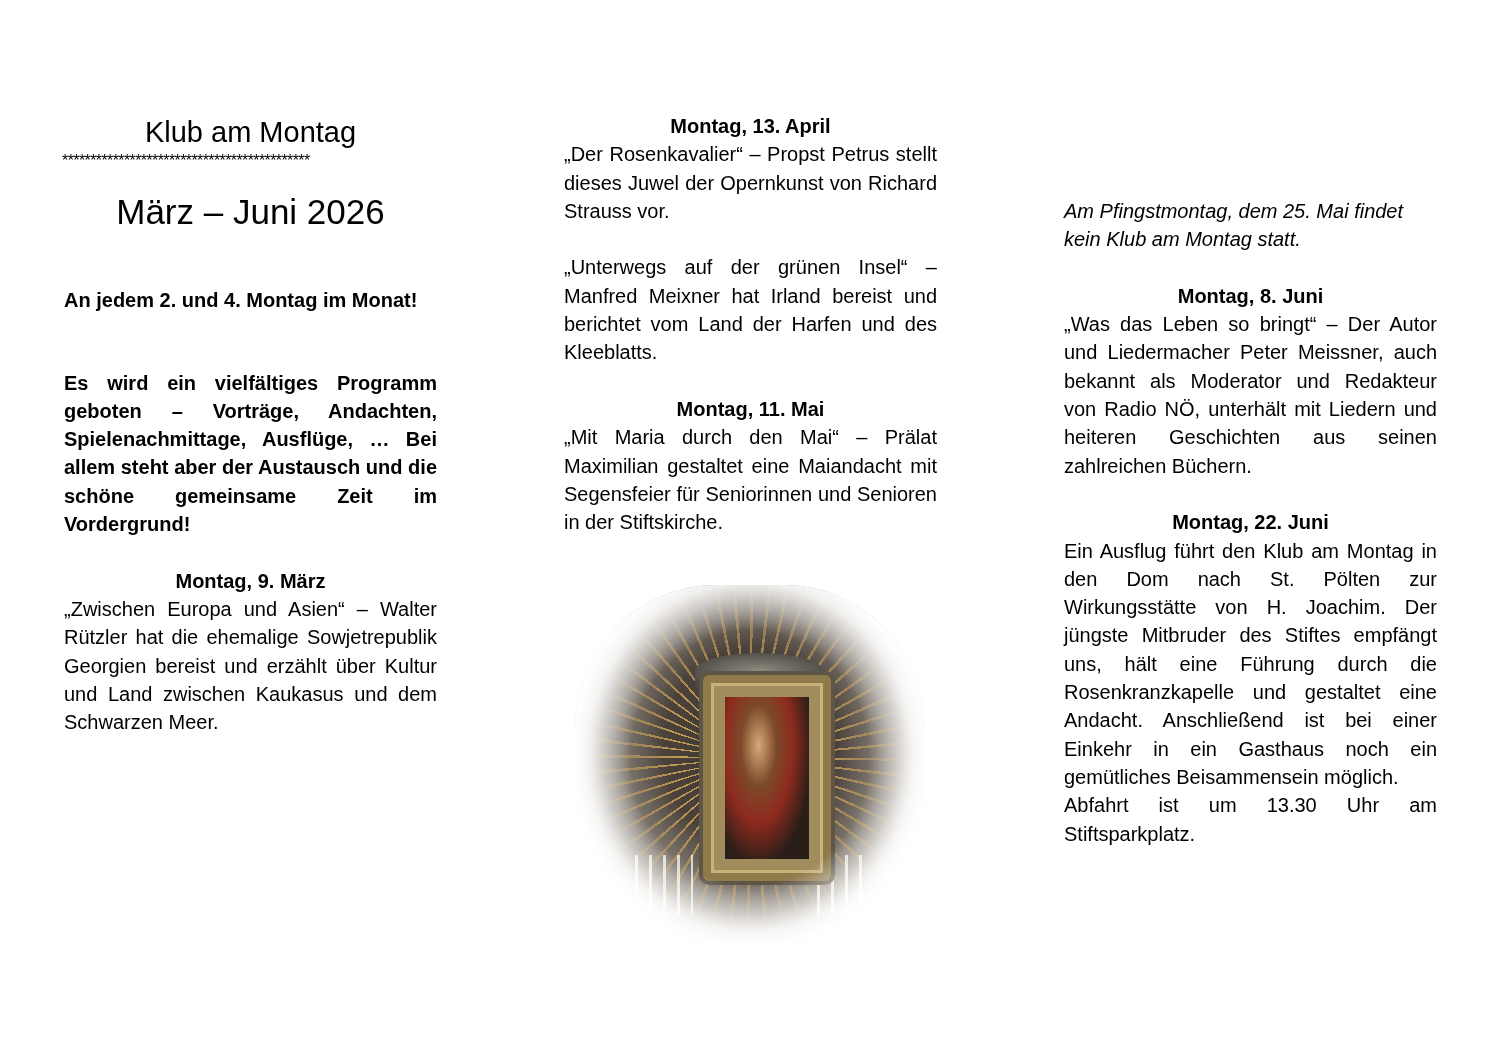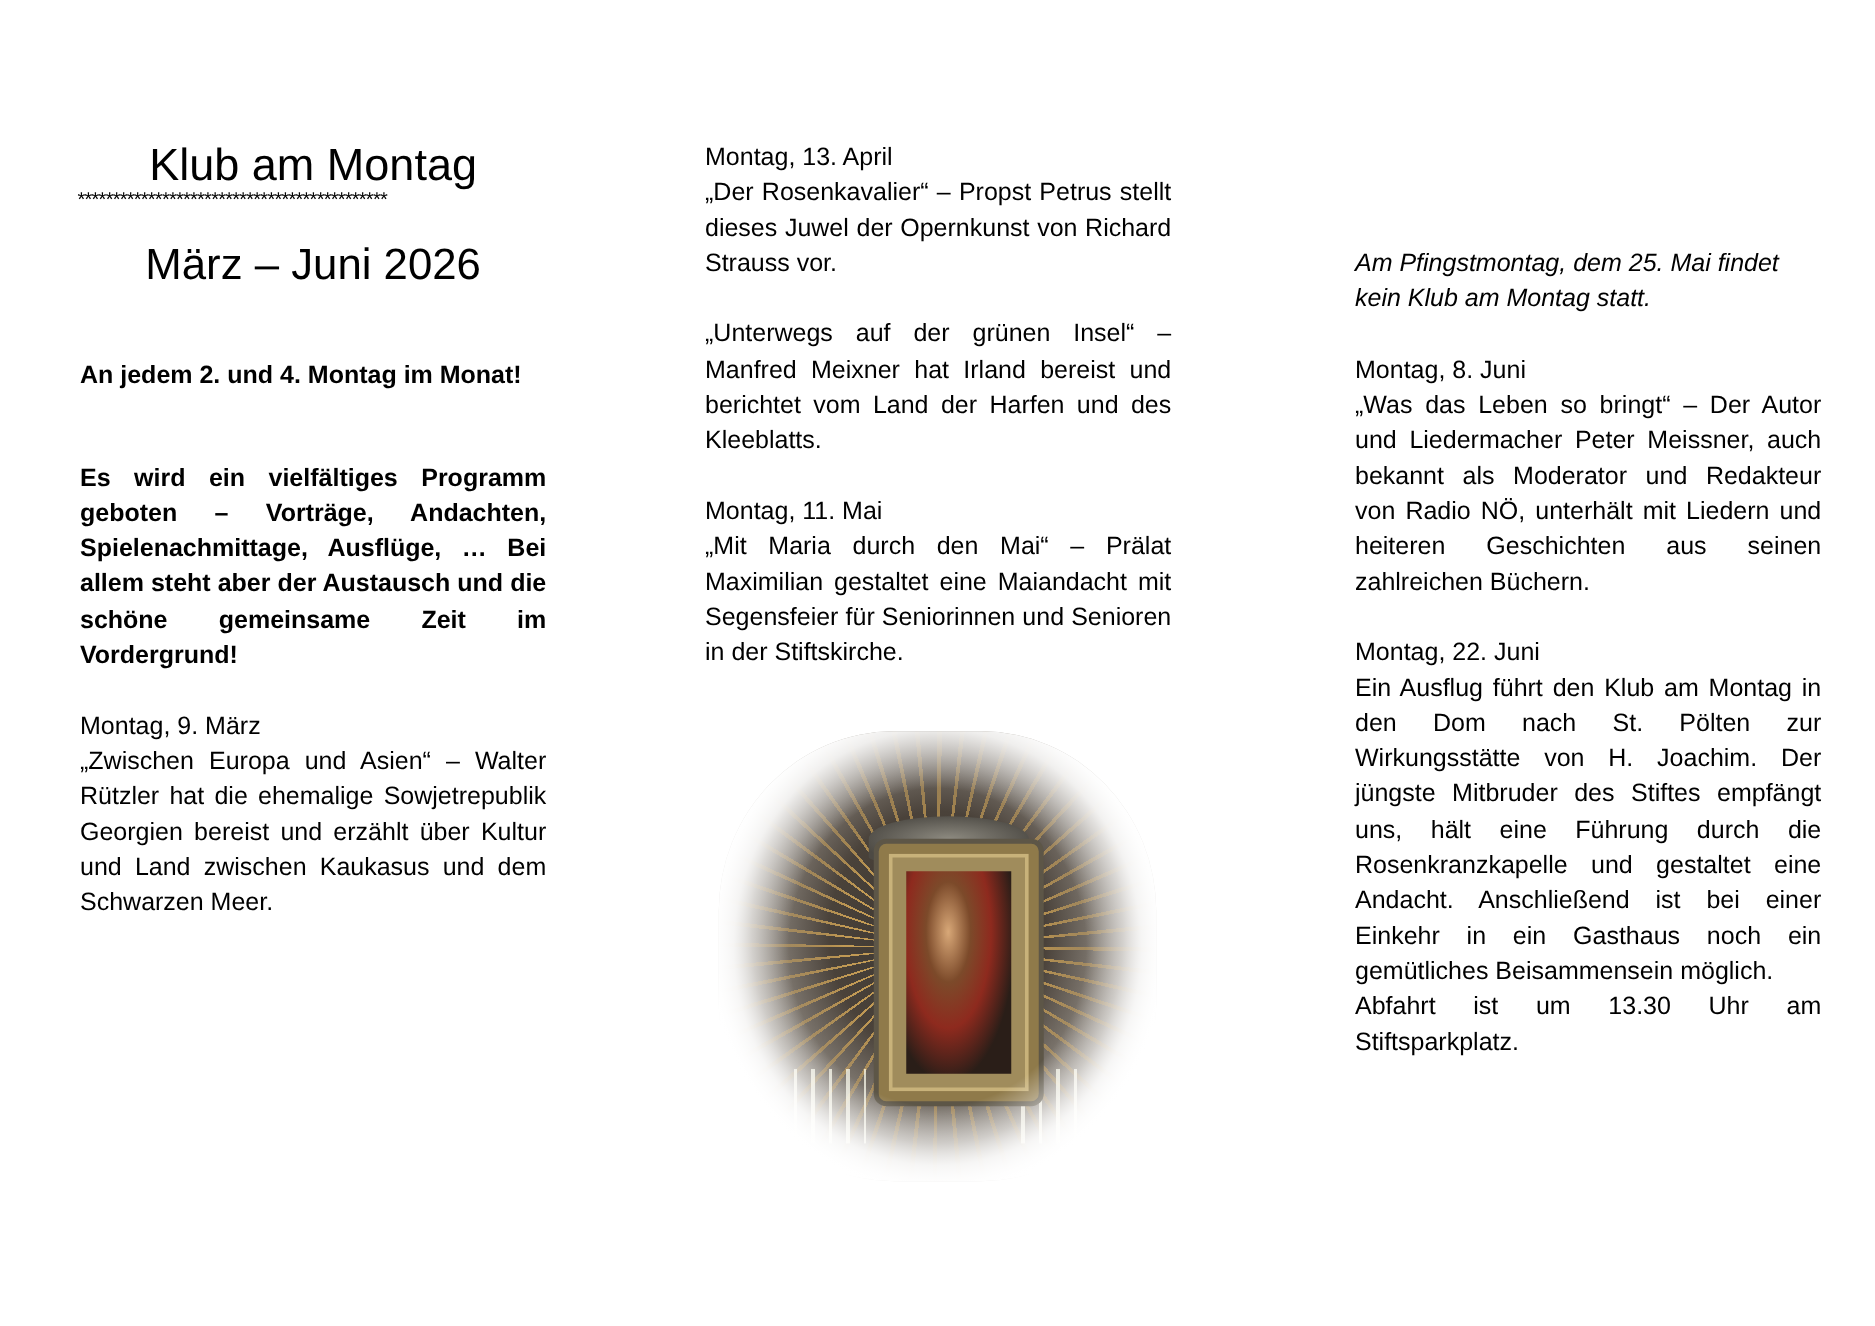--- a/index.html
+++ b/index.html
@@ -1,29 +1,29 @@
 <!DOCTYPE html>
 <html><head>
 <meta charset="utf-8">
 <style>
   html, body { margin: 0; padding: 0; background: #ffffff; }
   body { width: 1500px; height: 1061px; position: relative; overflow: hidden;
          font-family: "Liberation Sans", sans-serif; color: #000; }
   .col { position: absolute; width: 373px; font-size: 20px; line-height: 28.3px; }
   #col1 { left: 64px; top: 112px; }
   #col2 { left: 564px; top: 112px; }
-  #col3 { left: 1064px; top: 197px; margin-left: 20px; }
-  .title { text-align: center; font-size: 36px; line-height: 40px; margin: 0; font-weight: normal; }
+  #col3 { left: 1064px; top: 197px; }
+  .title { text-align: center; font-size: 29px; line-height: 40px; margin: 0; font-weight: normal; }
   .stars { font-size: 16px; line-height: 18px; letter-spacing: -0.6px; white-space: nowrap; overflow: hidden; width: 360px; margin: 0 0 0 -2px; }
   .subtitle { text-align: center; font-size: 35px; line-height: 36px; margin: 24px 0 0 0; font-weight: normal; }
   .bold { font-weight: bold; margin-top: 26px; }
   .just { text-align: justify; }
   p { margin: 0; }
   .gap { height: 28.3px; }
-  .event-date { font-weight: normal; }
+  .event-date { font-weight: bold; text-align: center; }
   .italic { font-style: italic; }
   #madonna { position: absolute; left: 575px; top: 585px; width: 350px; height: 360px; }
   .halo { position: absolute; inset: 0; border-radius: 40%;
           background: radial-gradient(ellipse at 50% 45%, #3a3530 0%, #4a423a 35%, #9a948c 60%, rgba(255,255,255,0) 75%); }
   .rays { position: absolute; inset: 0; border-radius: 40%;
           background: repeating-conic-gradient(from 0deg at 50% 48%, rgba(215,170,90,0.85) 0deg 1.2deg, rgba(0,0,0,0) 1.2deg 6deg);
           -webkit-mask: radial-gradient(ellipse at 50% 48%, #000 30%, transparent 72%);
           mask: radial-gradient(ellipse at 50% 48%, #000 30%, transparent 72%); }
   .frame { position: absolute; left: 128px; top: 90px; width: 112px; height: 190px;
            border: 8px solid #8f7a4a; border-radius: 6px; background: #a08c5c;

